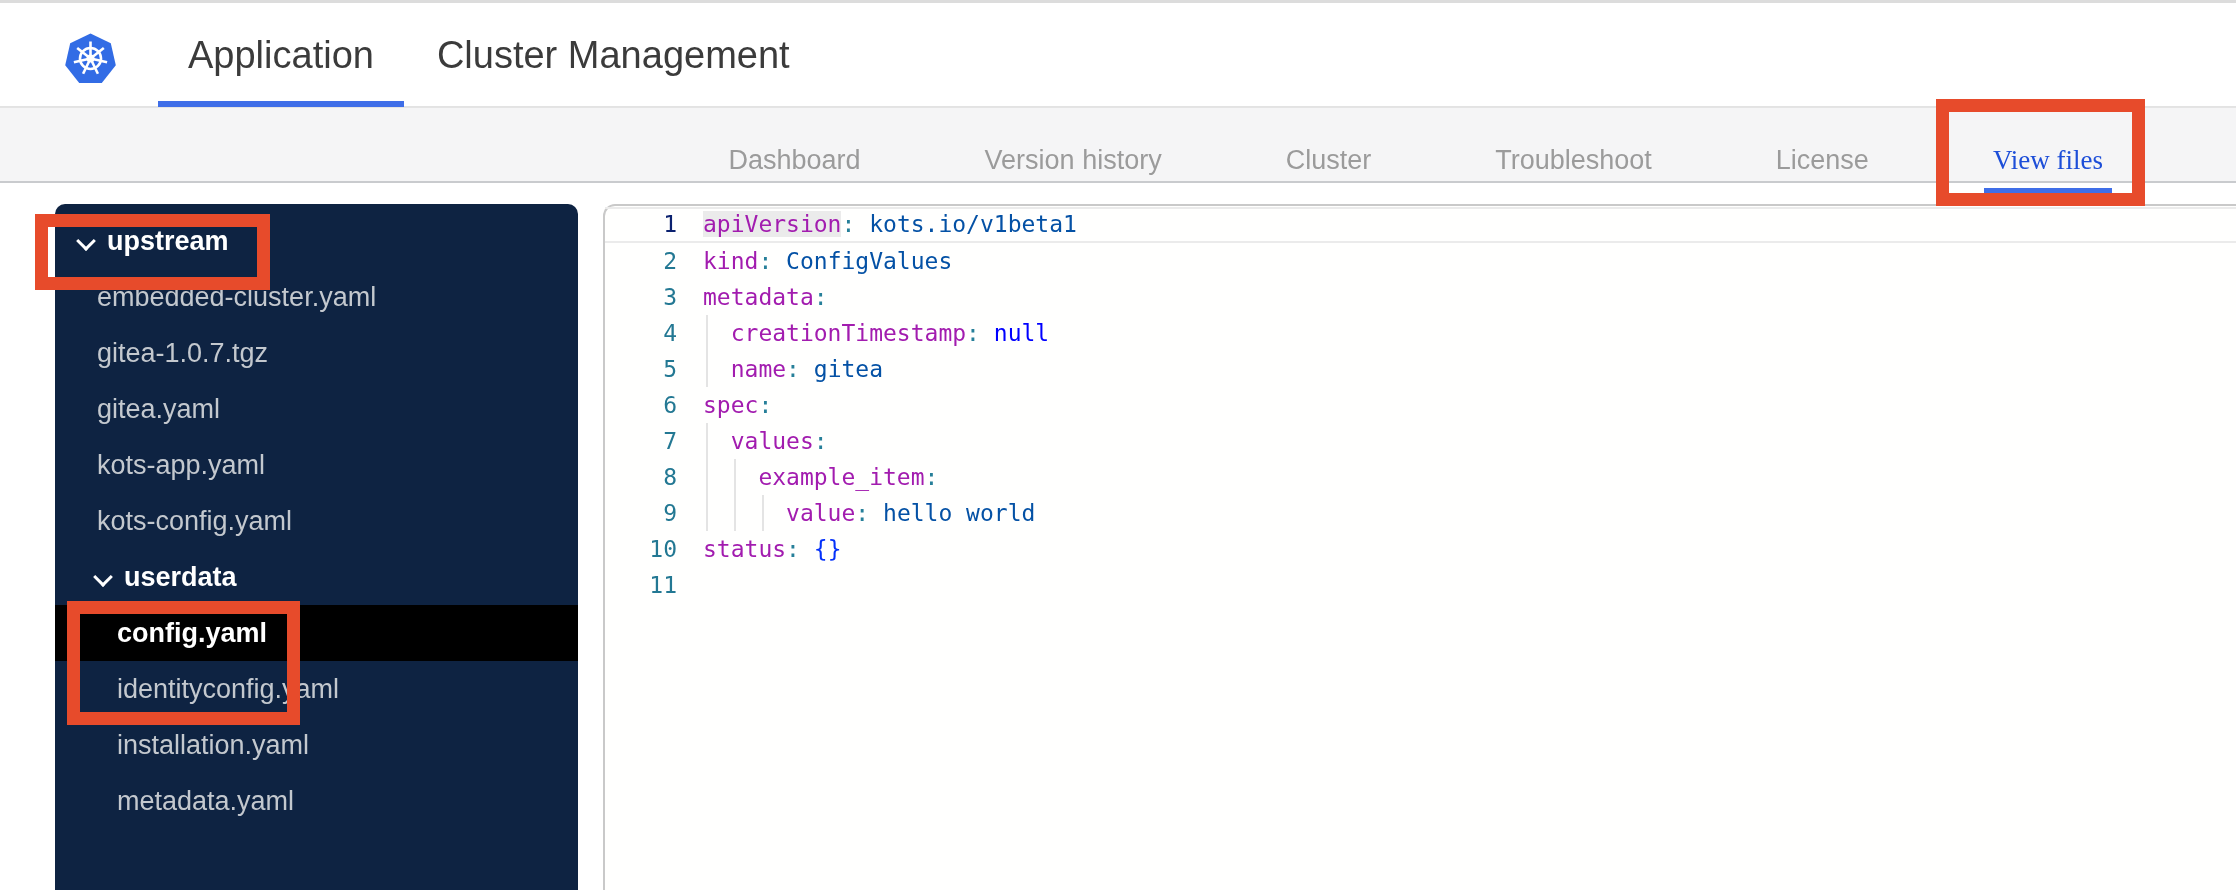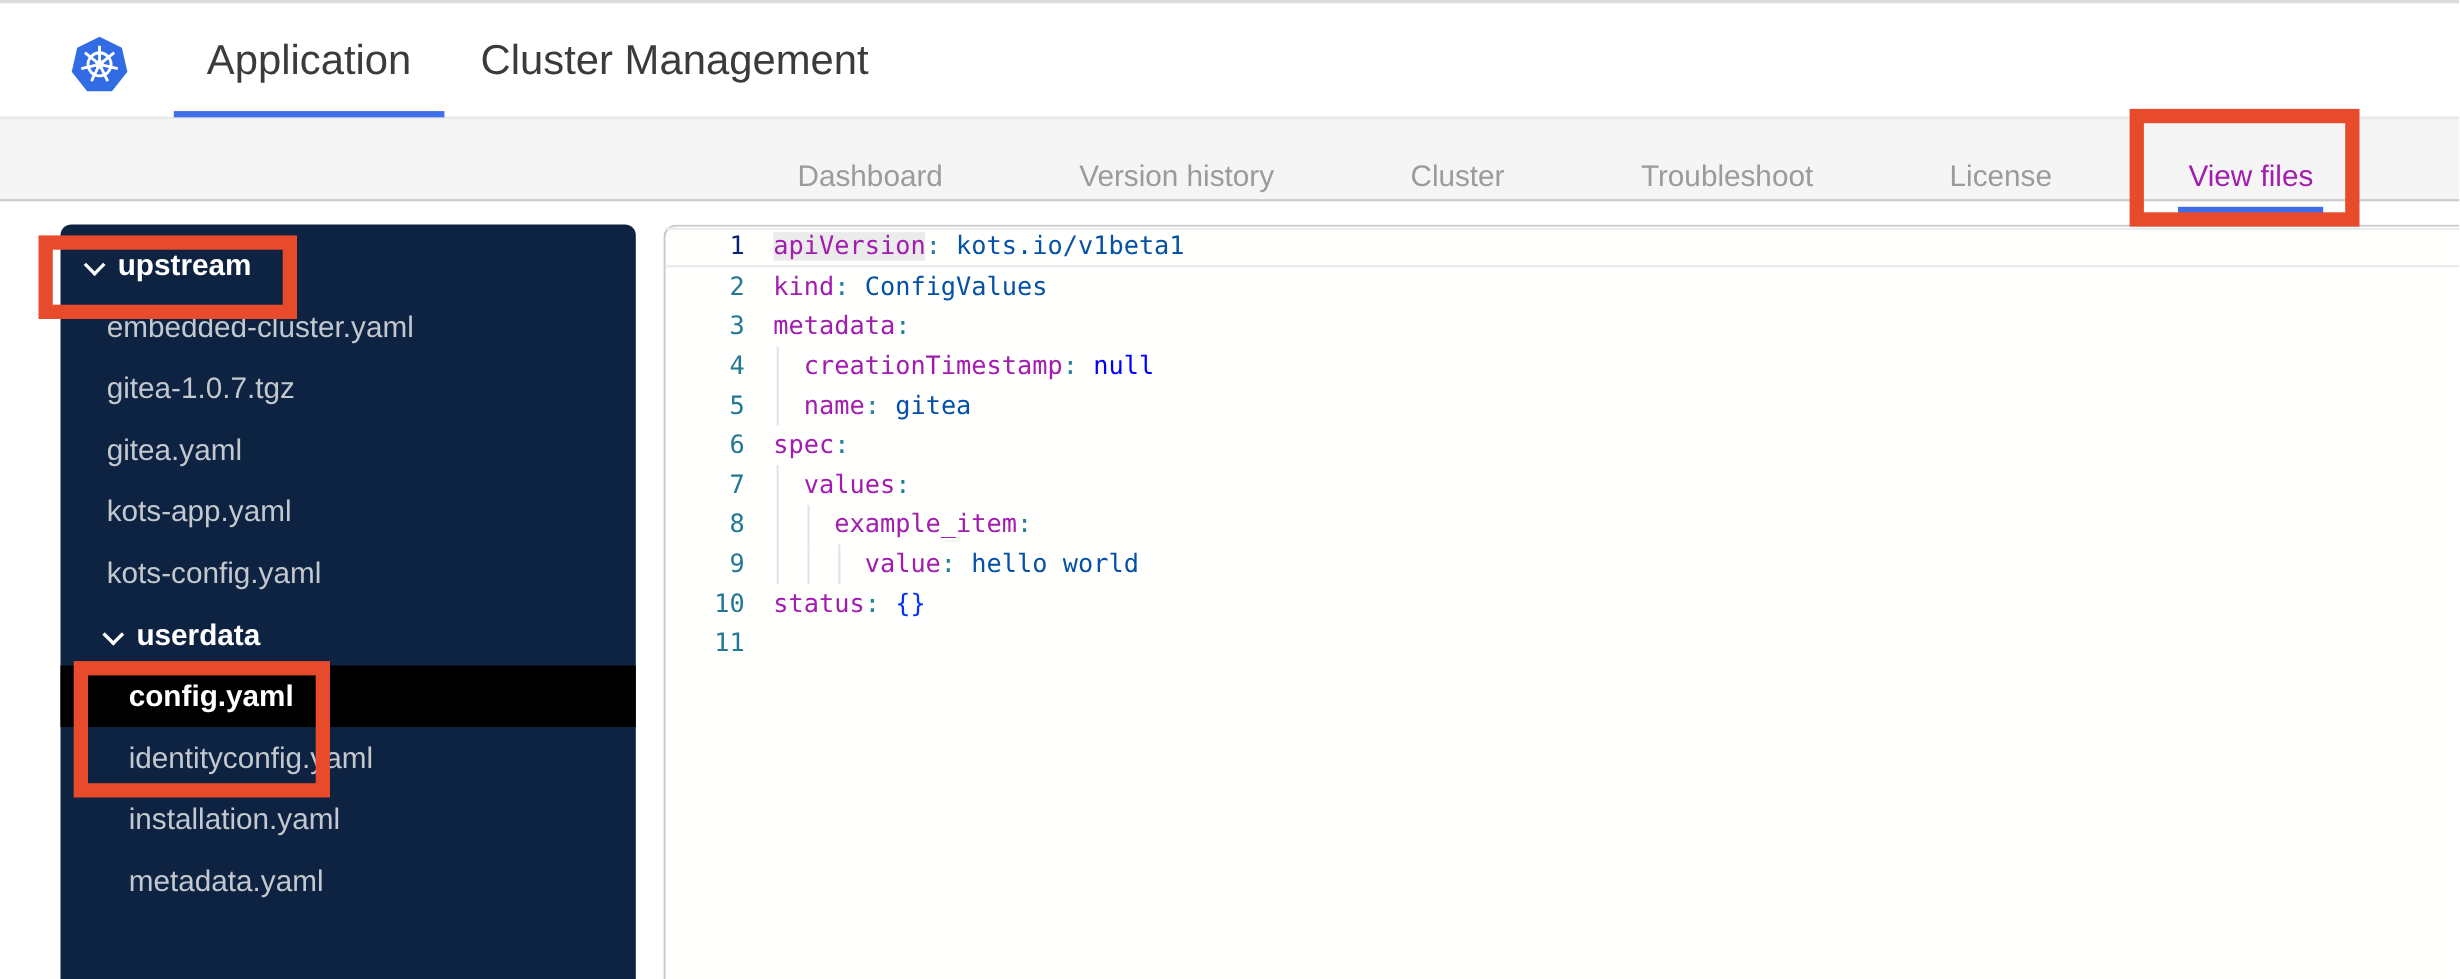--- a/index.html
+++ b/index.html
@@ -15,21 +15,21 @@
               position:relative;cursor:pointer;}
   .header-tab.active::after{content:"";position:absolute;left:0;right:0;bottom:0;height:6px;
               background:#3f6ee8;}
 
   
   .nav{position:absolute;top:107px;left:0;right:0;height:76px;background:#f5f5f6;
        border-top:1px solid #e4e4e4;border-bottom:2px solid #c9cbce;box-sizing:border-box;}
   .nav-items{position:absolute;right:124px;top:16px;height:100%;display:flex;gap:106px;}
   .nav-item{font-size:27px;color:#9b9b9b;padding:0 9px;height:100%;display:flex;
             align-items:center;position:relative;cursor:pointer;}
-  .nav-item.active{color:#a21caf;}
+  .nav-item.active{color:#1d4ed8;font-family:Liberation Serif, serif;}
   .nav-item.active::after{content:"";position:absolute;left:0;right:0;bottom:2px;height:7px;
             background:#3f6ee8;}
 
   
   .sidebar{position:absolute;left:55px;top:204px;width:523px;height:686px;background:#0e2342;
            border-radius:10px 10px 0 0;padding-top:9px;box-sizing:border-box;}
   .tree-row{height:56px;display:flex;align-items:center;font-size:27px;color:#c3c8ce;
             cursor:pointer;box-sizing:border-box;}
   .tree-row.folder{color:#ffffff;font-weight:bold;}
   .tree-row.selected{background:#000000;color:#ffffff;font-weight:bold;}

